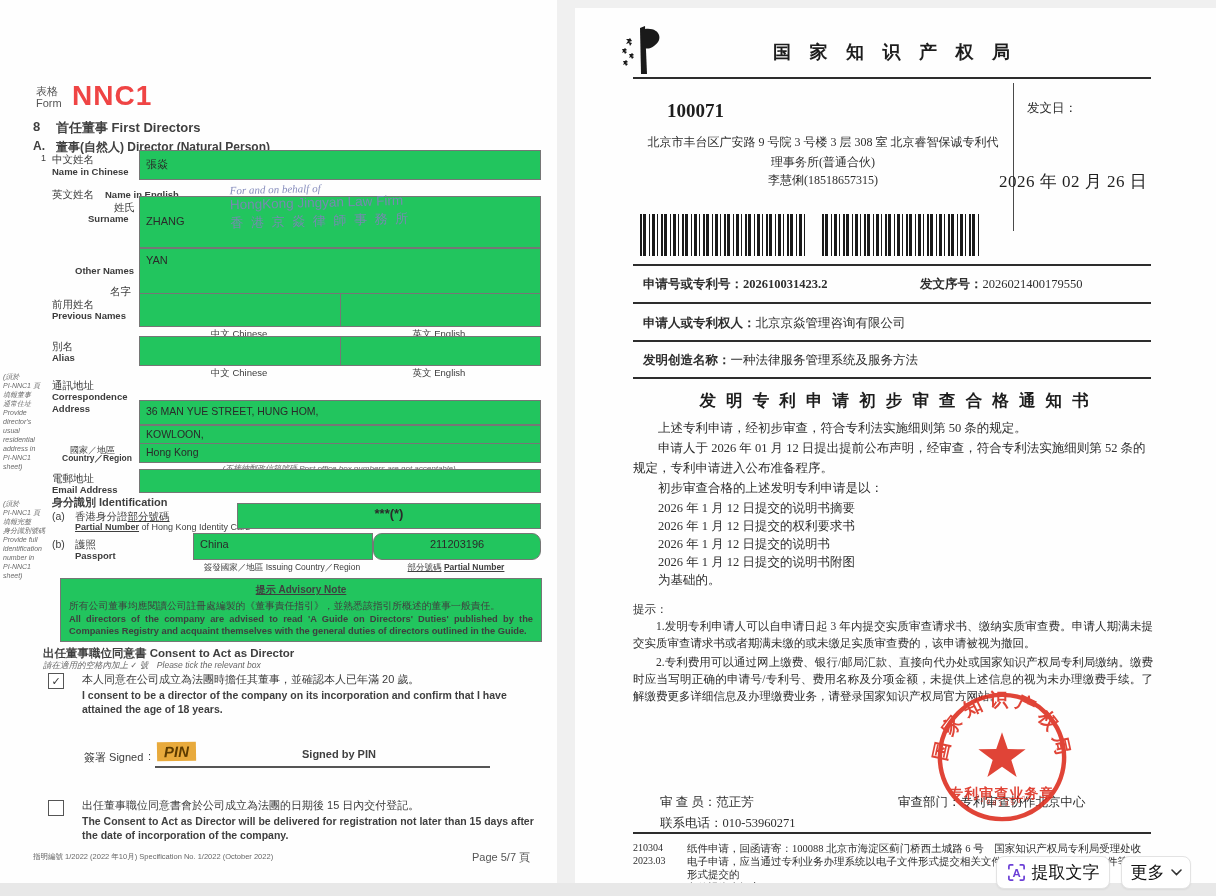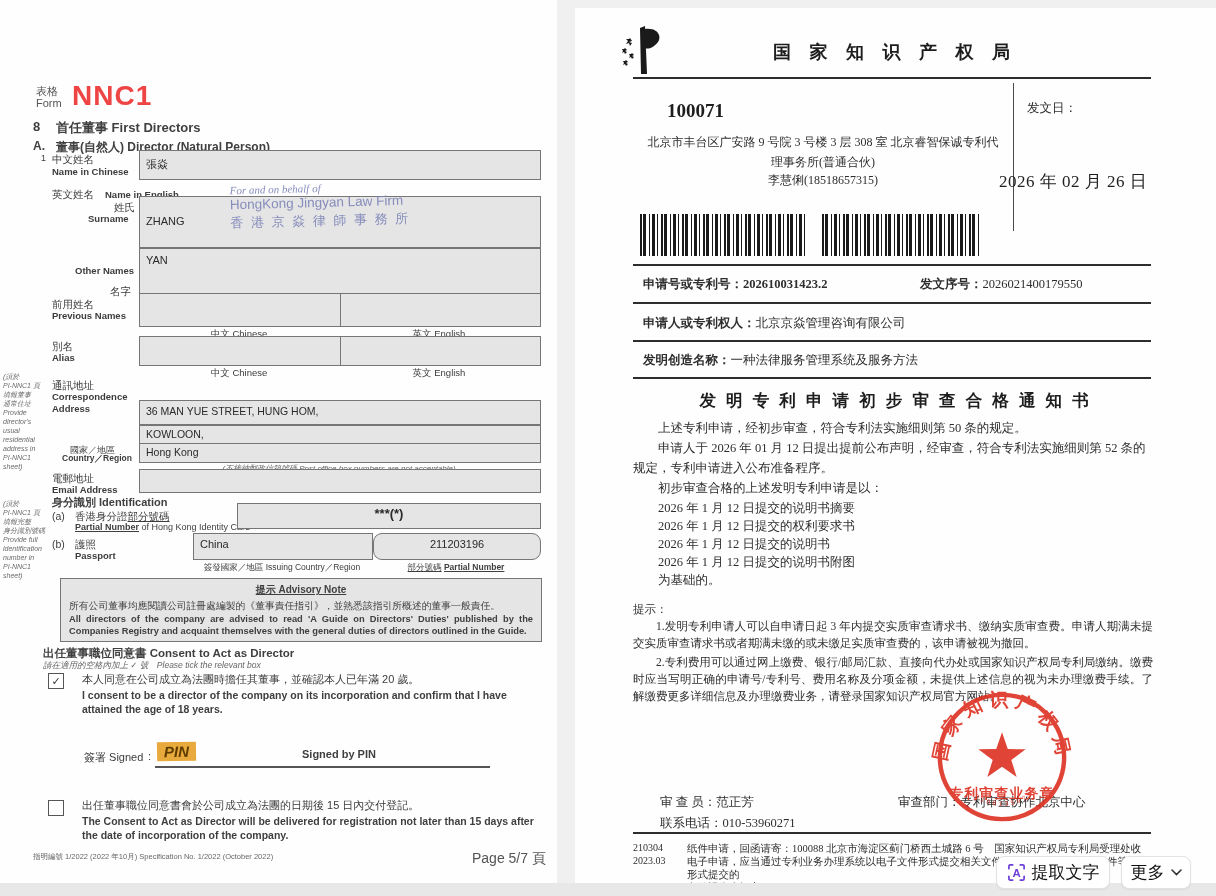--- a/index.html
+++ b/index.html
@@ -5,21 +5,21 @@
   html,body{margin:0;padding:0;}
   body{width:1216px;height:896px;position:relative;background:#f0f0f0;overflow:hidden;
        font-family:"Liberation Sans","DejaVu Sans",sans-serif;color:#3f3f3f;}
   .a{position:absolute;}
   .S{font-family:"Liberation Serif","DejaVu Serif",serif;}
   .b{font-weight:bold;}
   .it{font-style:italic;}
   .u{text-decoration:underline;}
   .ctr{text-align:center;}
   .page{background:#fefefe;}
-  .box{position:absolute;border:1px solid #767676;background:#e5e5e5;}
+  .box{position:absolute;border:1px solid #767676;background:#22c55e;}
   .val{font-size:11px;color:#2a2a2a;padding:3px 6px;white-space:nowrap;}
   .lbl{font-size:10.5px;color:#3c3c3c;white-space:nowrap;}
   .elbl{font-size:9.5px;font-weight:bold;color:#3c3c3c;white-space:nowrap;}
   .mnote{font-size:7px;font-style:italic;color:#6b6b6b;line-height:9px;}
   .rule{position:absolute;background:#2d2d2d;}
   .blue{color:#7e85b8;}
   .barcode{position:absolute;background:repeating-linear-gradient(90deg,
      #191919 0 2px,#fff 2px 3px,#191919 3px 6px,#fff 6px 9px,#191919 9px 10px,
      #fff 10px 12px,#191919 12px 15px,#fff 15px 17px,#191919 17px 18px,#fff 18px 21px);}
   .docline{font-size:12.5px;color:#2e2e2e;white-space:nowrap;}
@@ -187,21 +187,21 @@
   <div class="a b" style="left:302px;top:748px;font-size:11px;">Signed by PIN</div>
   <div class="a" style="left:155px;top:766px;width:335px;height:1.5px;background:#555;"></div>
 
   <div class="chk" style="left:48px;top:800px;"></div>
   <div class="a" style="left:82px;top:798px;width:458px;">
     <div class="lbl" style="font-size:11px;">出任董事職位同意書會於公司成立為法團的日期後 15 日內交付登記。</div>
     <div class="b" style="font-size:10.5px;line-height:13.5px;margin-top:2px;">The Consent to Act as Director will be delivered for registration not later than 15 days after the date of incorporation of the company.</div>
   </div>
 
   <div class="a" style="left:33px;top:852px;font-size:7.5px;color:#666;">指明編號 1/2022 (2022 年10月) Specification No. 1/2022 (October 2022)</div>
-  <div class="a" style="left:472px;top:850px;font-size:14px;color:#555;">Page 5/7 頁</div>
+  <div class="a" style="left:472px;top:850px;font-size:11px;color:#555;">Page 5/7 頁</div>
 </div>
 
 <div class="a page S" style="left:575px;top:8px;width:641px;height:875px;color:#2e2e2e;">
 
   <svg class="a" style="left:45px;top:18px;" width="46" height="50" viewBox="0 0 46 50">
     <path d="M20 2 L25 0 L27 48 L21 48 Z" fill="#1a1a1a"></path>
     <path d="M25 3 C40 1 44 14 34 20 C30 23 27 23 25 22 Z" fill="#1a1a1a"></path>
     <g fill="#1a1a1a">
       <path d="M10 12 l2 3 -3 1 3 1 -2 3 -1 -3 -3 1 2 -3 -2 -2 3 0 Z"></path>
       <path d="M5 22 l2 2 -2 1 2 1 -2 2 -1 -2 -2 1 1 -2 -1 -2 2 0 Z"></path>

